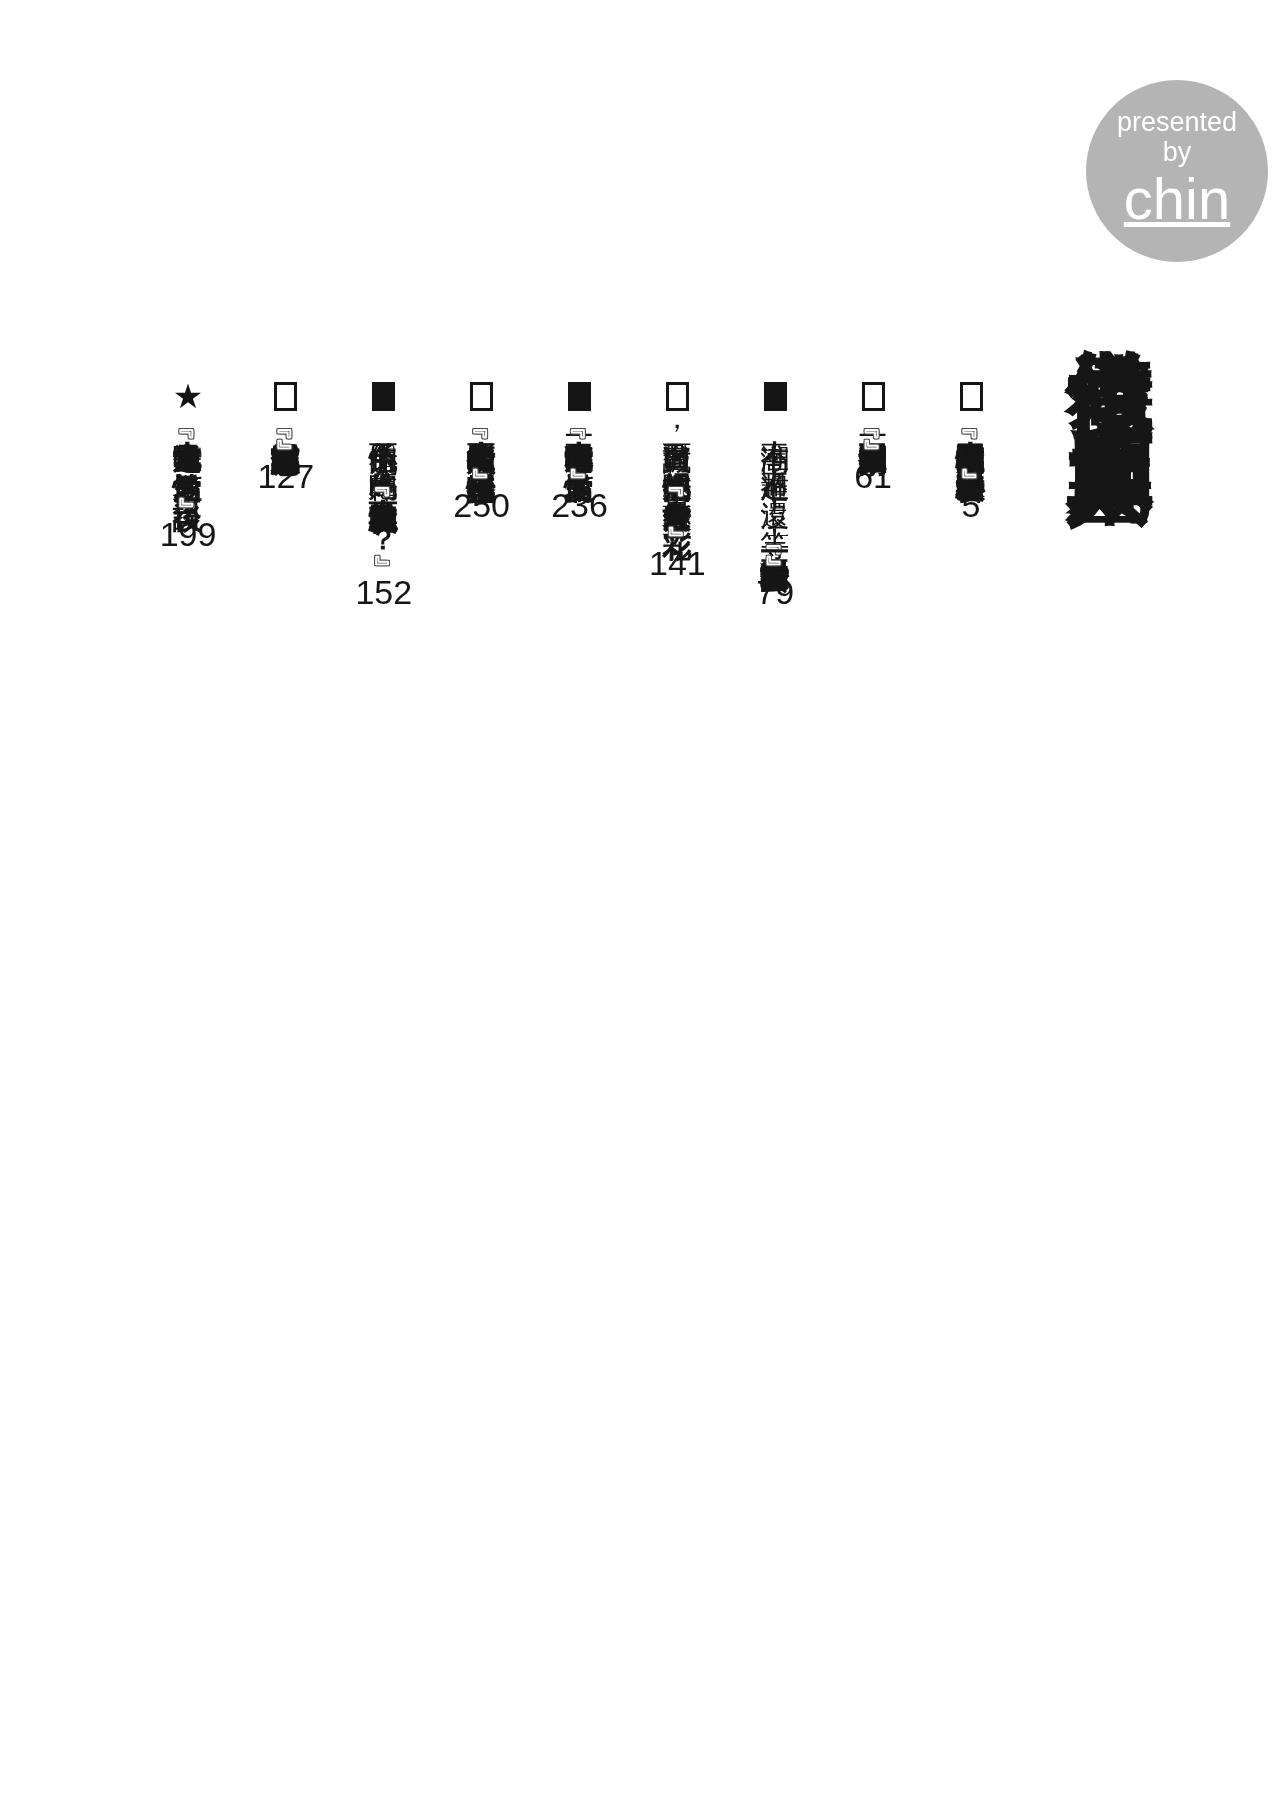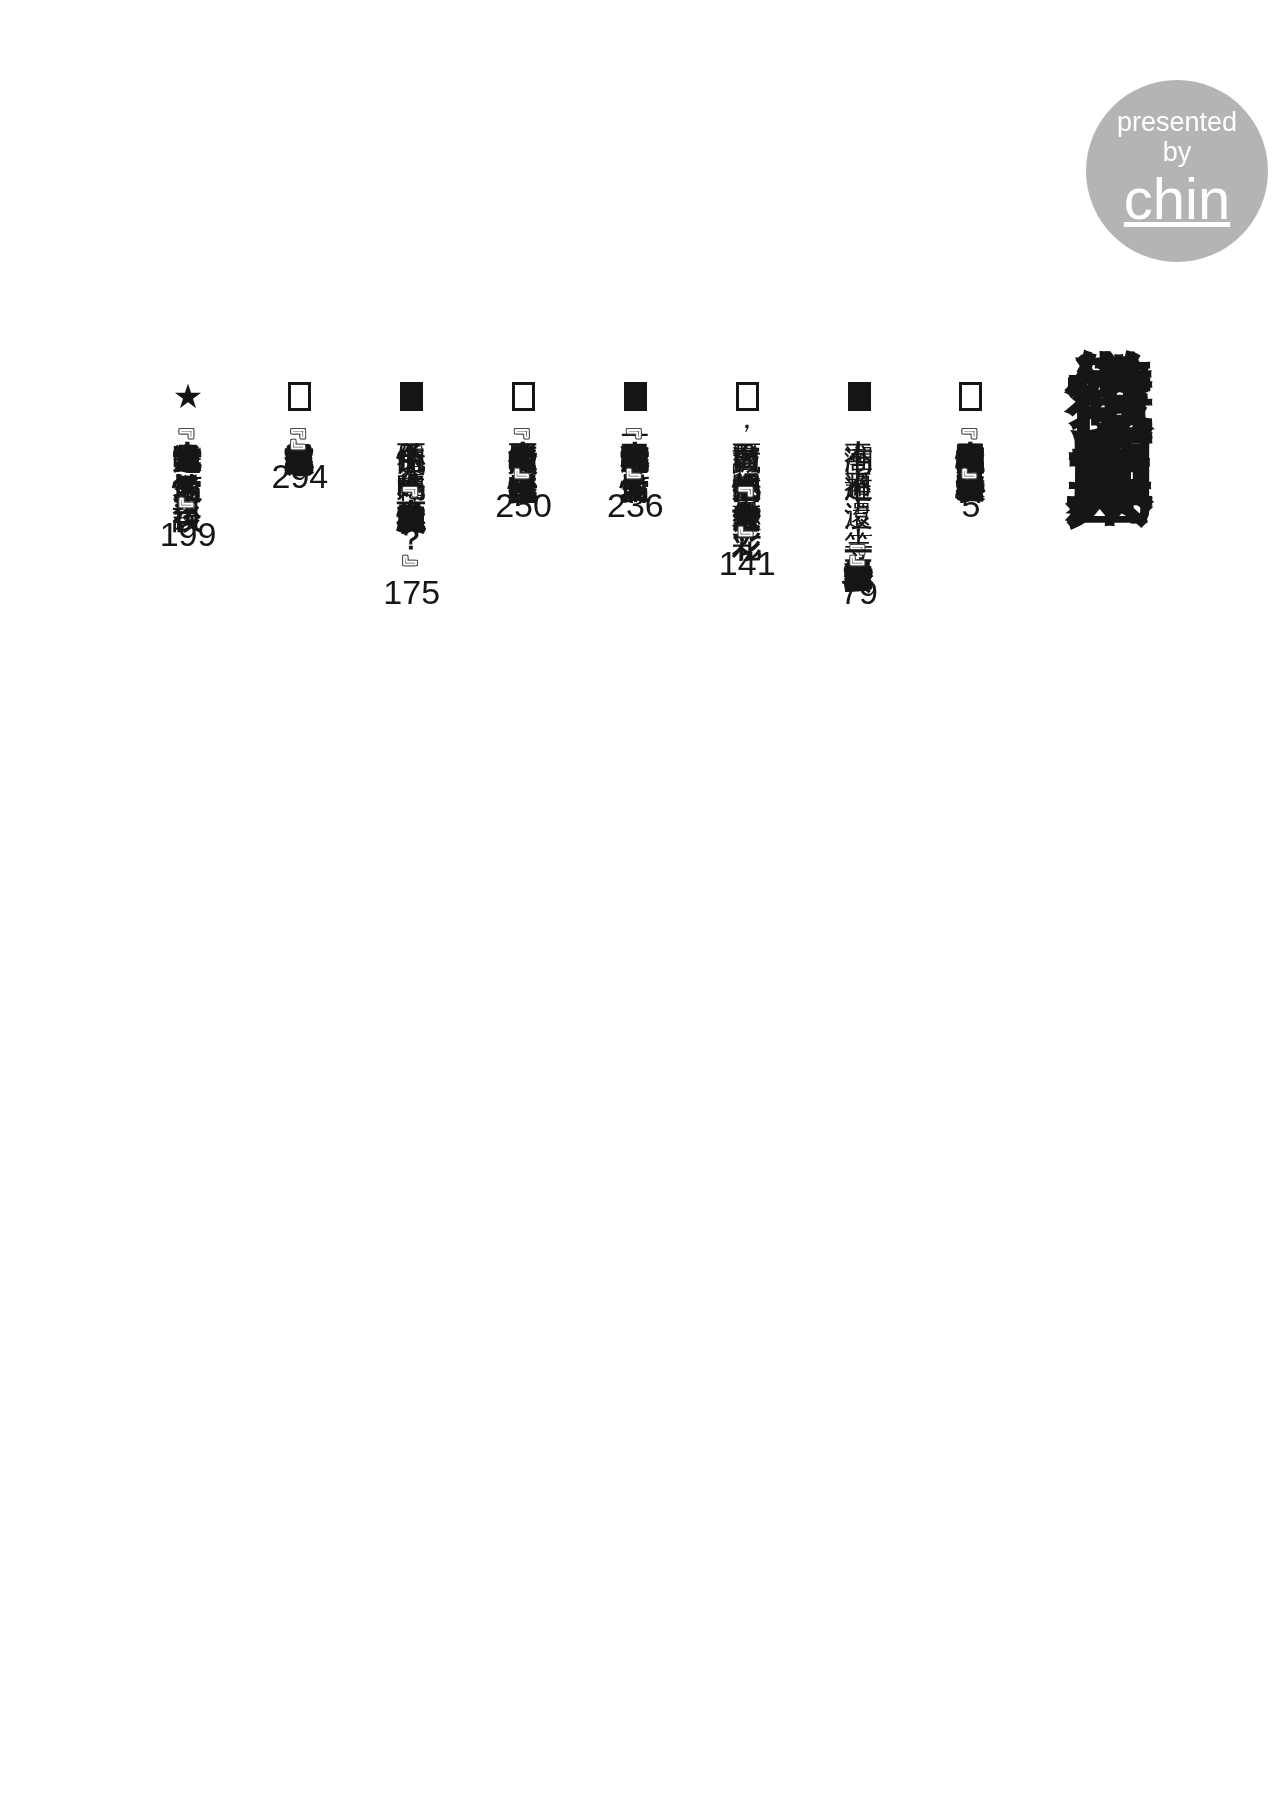--- a/index.html
+++ b/index.html
@@ -86,20 +86,27 @@
   <div class="entries" id="entries">
   <div class="entry">
     <span class="mkwrap">
           <span class="mk open"></span>
         </span>
     <div class="vtext"><span class="desc">高潮和工作都要稍微過量才是正確的</span><span class="br">『</span><span class="ttl">消滅性騷擾！猥褻秘書體驗</span><span class="br">』</span></div>
     <div class="pagenum">5</div>
   </div>
 
 
+  <div class="entry">
+    <span class="mkwrap">
+          <span class="mk open"></span>
+        </span>
+    <div class="vtext"><span class="desc">暴露自我是建立價值觀的第一步</span><span class="br">『</span><span class="ttl">不知道高潮的國家</span><span class="br">』</span></div>
+    <div class="pagenum">61</div>
+  </div>
 
   <div class="entry">
     <span class="mkwrap">
           <span class="mk filled"></span>
         </span>
     <div class="vtext"><span class="desc">不准高潮！不准超過！還沒！等等！</span><span class="br">『</span><span class="ttl">爸爸活就是要甜蜜蜜地大幹一場</span><span class="br">』</span></div>
     <div class="pagenum">79</div>
   </div>
 
   <div class="entry">
@@ -124,29 +131,29 @@
         </span>
     <div class="vtext"><span class="desc">潛在的下流基因</span><span class="br">『</span><span class="ttl">衝向巔峰！催眠情色主播</span><span class="br">』</span></div>
     <div class="pagenum">250</div>
   </div>
 
   <div class="entry">
     <span class="mkwrap">
           <span class="mk filled"></span>
         </span>
     <div class="vtext"><span class="desc">下流的色情小兔子♡肉棒好吃嗎？</span><span class="br">『</span><span class="ttl">可以無套做愛的夜總會！？</span><span class="br">』</span></div>
-    <div class="pagenum">175</div>
+    <div class="pagenum">152</div>
   </div>
 
   <div class="entry">
     <span class="mkwrap">
           <span class="mk open"></span>
         </span>
     <div class="vtext"><span class="desc">白皙豐腴大屁股安產型的誘惑</span><span class="br">『</span><span class="ttl">忘記寫作業的淫蕩辣妹</span><span class="br">』</span></div>
-    <div class="pagenum">294</div>
+    <div class="pagenum">127</div>
   </div>
 
   <div class="entry">
     <span class="mkwrap">
           <span class="mk star">★</span>
         </span>
     <div class="vtext"><span class="desc">加筆漫畫</span><span class="br">『</span><span class="ttl">母女通吃！性愛第一名　後日談</span><span class="br">』</span></div>
     <div class="pagenum">199</div>
   </div>
 </div>

